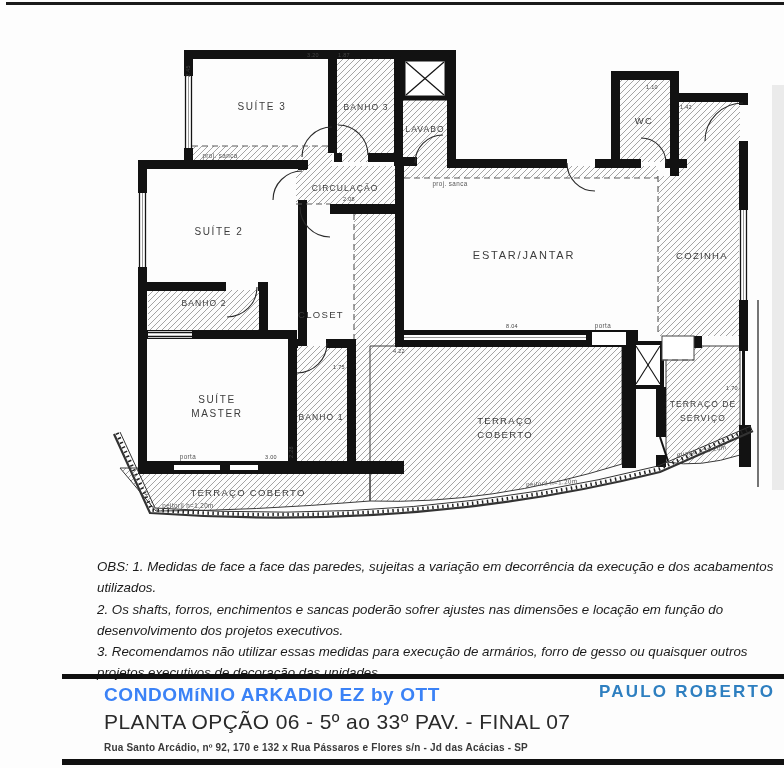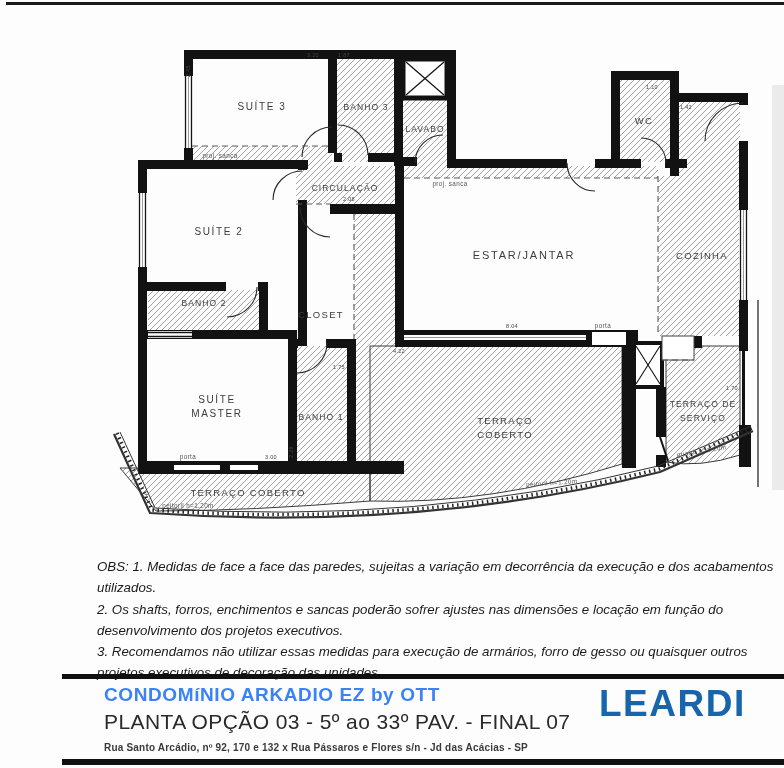--- a/index.html
+++ b/index.html
@@ -230,21 +230,21 @@
 
 <div class="notes">
   <p>OBS: 1. Medidas de face a face das paredes, sujeitas a variação em decorrência da execução e dos acabamentos utilizados.</p>
   <p>2. Os shafts,  forros, enchimentos e sancas poderão sofrer ajustes nas dimensões e locação em função do desenvolvimento dos projetos executivos.</p>
   <p>3. Recomendamos não utilizar essas medidas para execução de armários, forro de gesso ou quaisquer outros projetos executivos de decoração das unidades.</p>
 </div>
 
 
 <div class="rule top"></div>
 <div class="f-title">CONDOMíNIO ARKADIO EZ by OTT</div>
-<div class="f-subtitle">PLANTA  OPÇÃO 03 - 5º ao 33º PAV. - FINAL 07</div>
+<div class="f-subtitle">PLANTA  OPÇÃO 06 - 5º ao 33º PAV. - FINAL 07</div>
 <div class="f-address">Rua Santo Arcádio, nº 92, 170 e 132 x Rua Pássaros e Flores s/n - Jd das Acácias - SP</div>
 <div class="logo">
-  <span class="logo-name">LEARDI</span>
+  <span class="logo-top">PAULO ROBERTO</span>
 </div>
 <div class="rule bottom"></div>
 
 
 
 
 </body></html>

